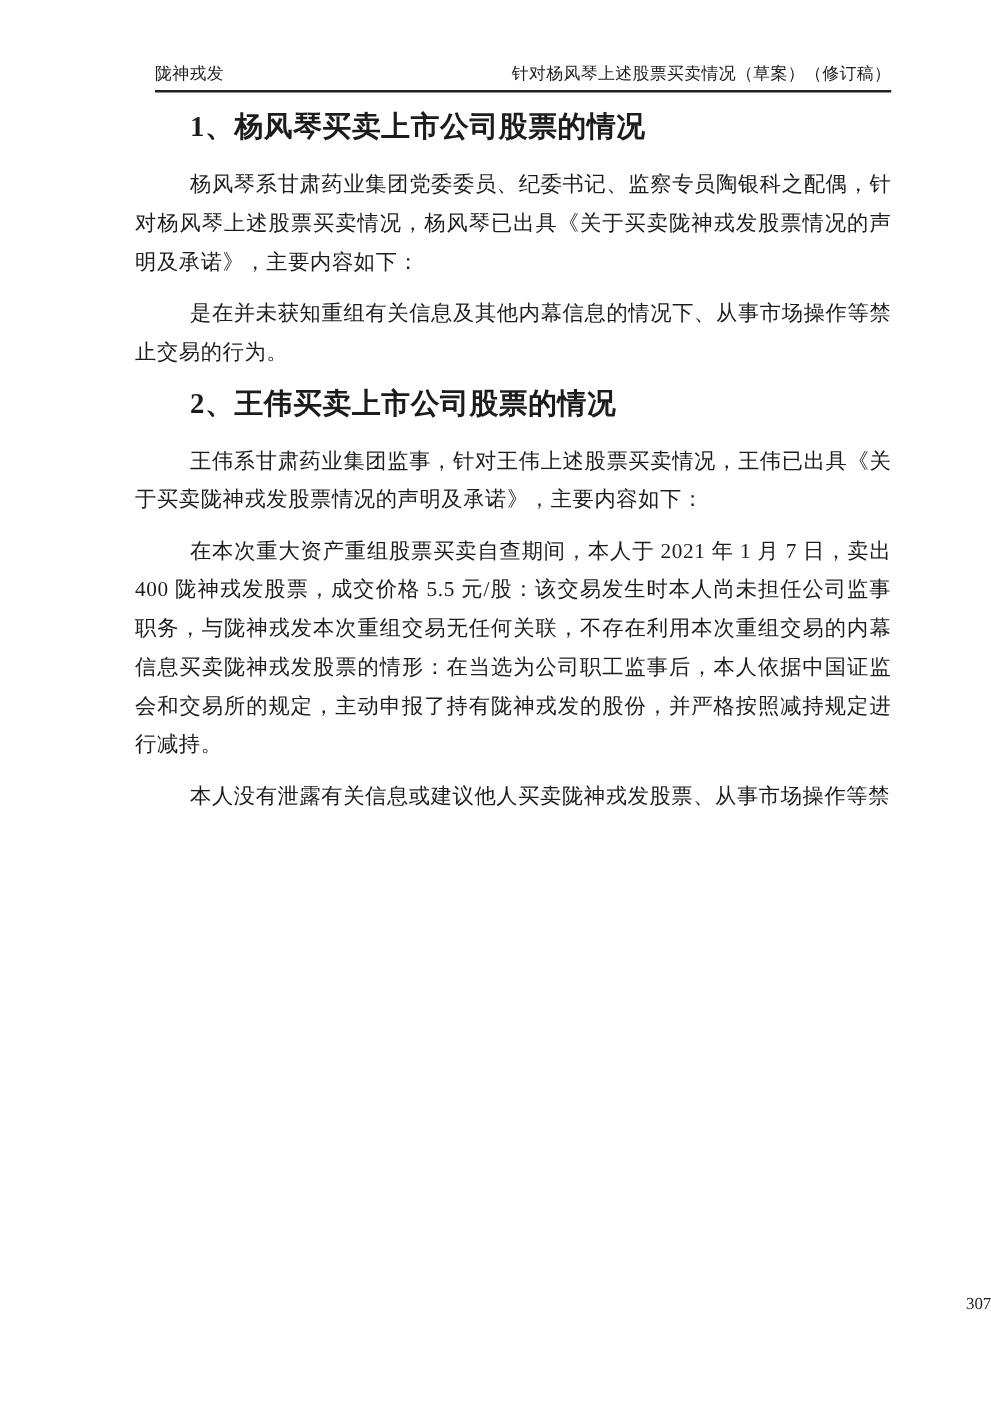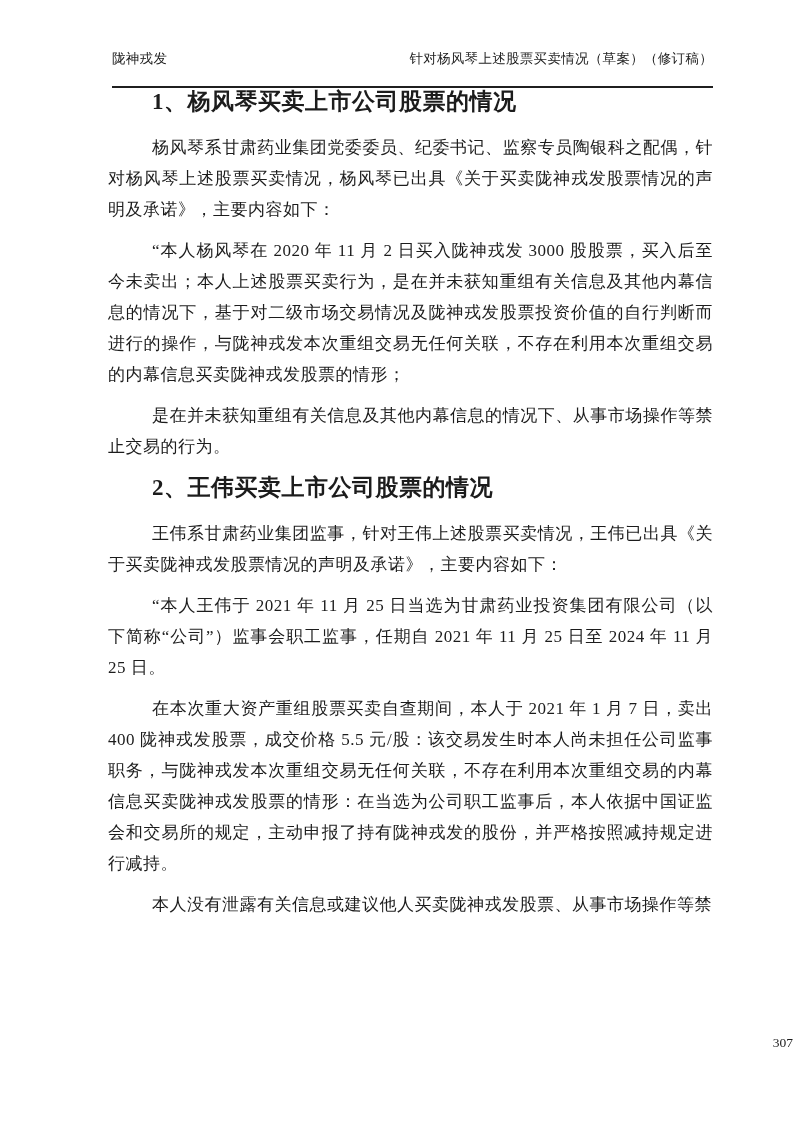--- a/index.html
+++ b/index.html
@@ -11,28 +11,28 @@
     position: relative;
     width: 793px;
     height: 1122px;
     background: #ffffff;
     color: #1c1c1c;
     font-family: "Liberation Serif", "DejaVu Serif", serif;
     overflow: hidden;
   }
   .page-header {
     position: absolute;
-    left: 112px;
+    left: 124px;
     right: 80px;
     top: 50px;
     display: flex;
     justify-content: space-between;
     align-items: flex-end;
     border-bottom: 2px solid #1f1f1f;
-    padding-bottom: 18px;
+    padding-bottom: 4px;
     font-size: 13.5px;
     line-height: 18px;
     letter-spacing: 0.3px;
   }
   .page-body {
     position: absolute;
     left: 108px;
     right: 80px;
     top: 72px;
   }
@@ -73,30 +73,28 @@
   <div class="page-header">
     <span>陇神戎发</span>
     <span>针对杨风琴上述股票买卖情况（草案）（修订稿）</span>
   </div>
 
   <div class="page-body">
     <div class="doc-heading">1、杨风琴买卖上市公司股票的情况</div>
 
     <p class="doc-paragraph">杨风琴系甘肃药业集团党委委员、纪委书记、监察专员陶银科之配偶，针对杨风琴上述股票买卖情况，杨风琴已出具《关于买卖陇神戎发股票情况的声明及承诺》，主要内容如下：</p>
 
-    <p class="doc-paragraph">“本人杨风琴在 2020 年 11 月 2 日买入陇神戎发 3000 股股票，买入后至今未卖出；本人上述股票买卖行为，是在并未获知重组有关信息及其他内幕信息的情况下，基于对二级市场交易情况及陇神戎发股票投资价值的自行判断而进行的操作，与陇神戎发本次重组交易无任何关联，不存在利用本次重组交易的内幕信息买卖陇神戎发股票的情形；</p>
 
     <p class="doc-paragraph">是在并未获知重组有关信息及其他内幕信息的情况下、从事市场操作等禁止交易的行为。</p>
 
 
     <div class="doc-heading second">2、王伟买卖上市公司股票的情况</div>
 
     <p class="doc-paragraph">王伟系甘肃药业集团监事，针对王伟上述股票买卖情况，王伟已出具《关于买卖陇神戎发股票情况的声明及承诺》，主要内容如下：</p>
 
-    <p class="doc-paragraph">“本人王伟于 2021 年 11 月 25 日当选为甘肃药业投资集团有限公司（以下简称“公司”）监事会职工监事，任期自 2021 年 11 月 25 日至 2024 年 11 月 25 日。</p>
 
     <p class="doc-paragraph">在本次重大资产重组股票买卖自查期间，本人于 2021 年 1 月 7 日，卖出 400 陇神戎发股票，成交价格 5.5 元/股：该交易发生时本人尚未担任公司监事职务，与陇神戎发本次重组交易无任何关联，不存在利用本次重组交易的内幕信息买卖陇神戎发股票的情形：在当选为公司职工监事后，本人依据中国证监会和交易所的规定，主动申报了持有陇神戎发的股份，并严格按照减持规定进行减持。</p>
 
     <p class="doc-paragraph">本人没有泄露有关信息或建议他人买卖陇神戎发股票、从事市场操作等禁</p>
   </div>
 
   <div class="page-footer">307</div>
 
 </div>
 

